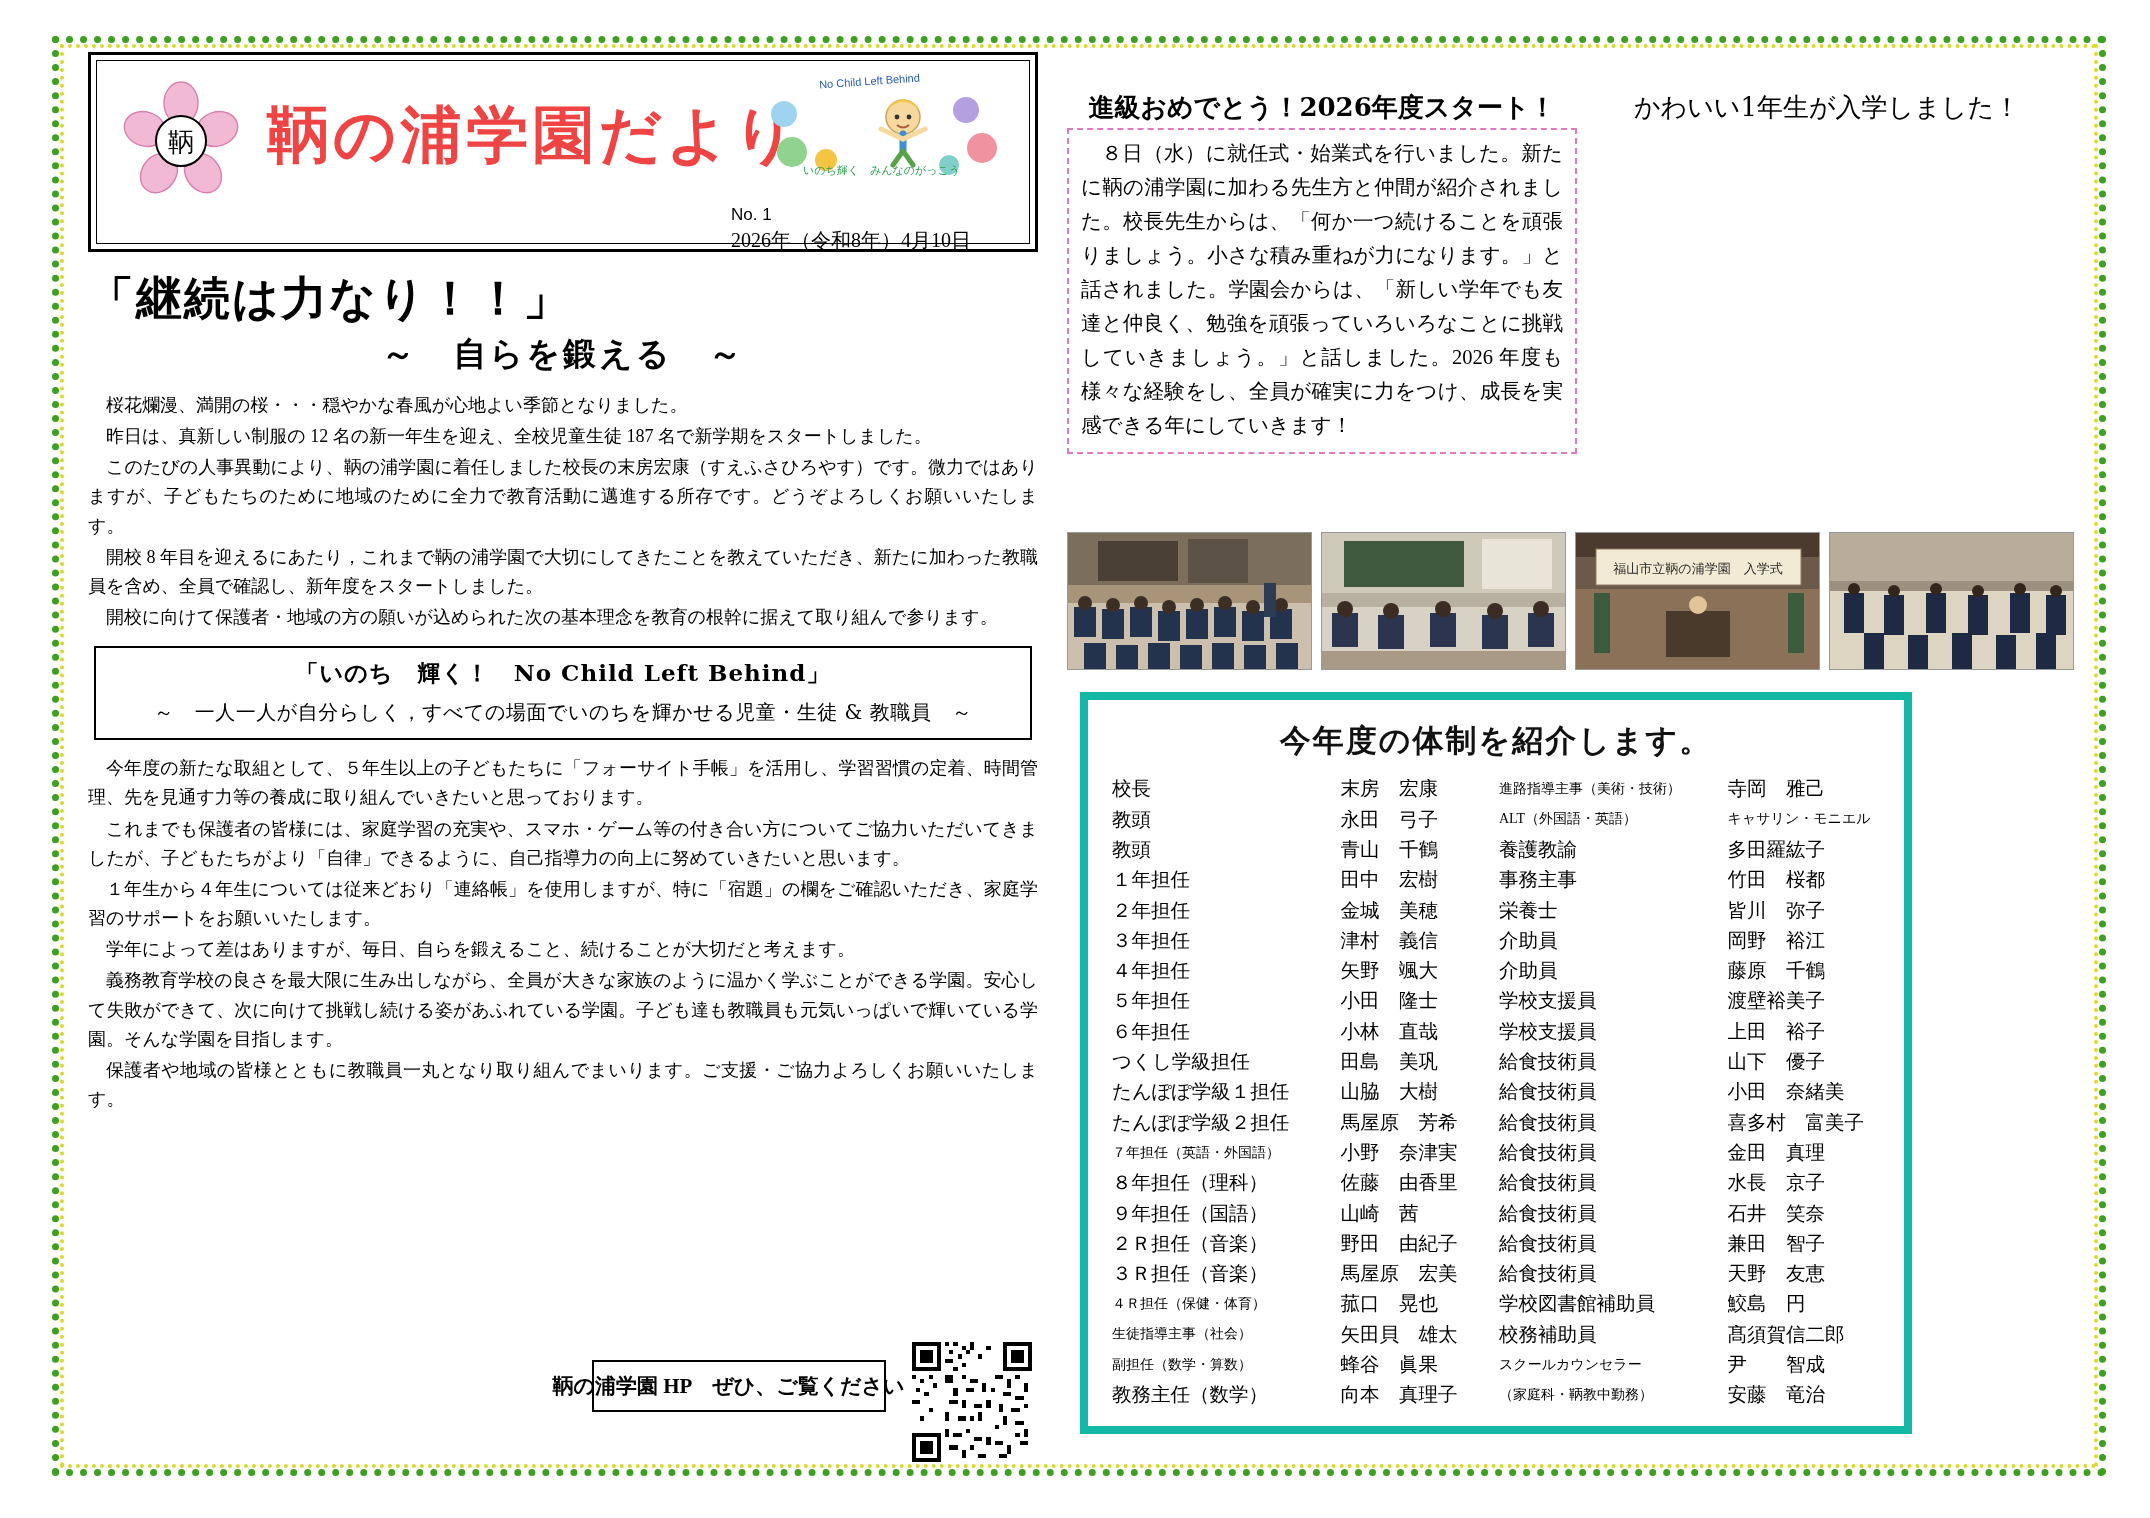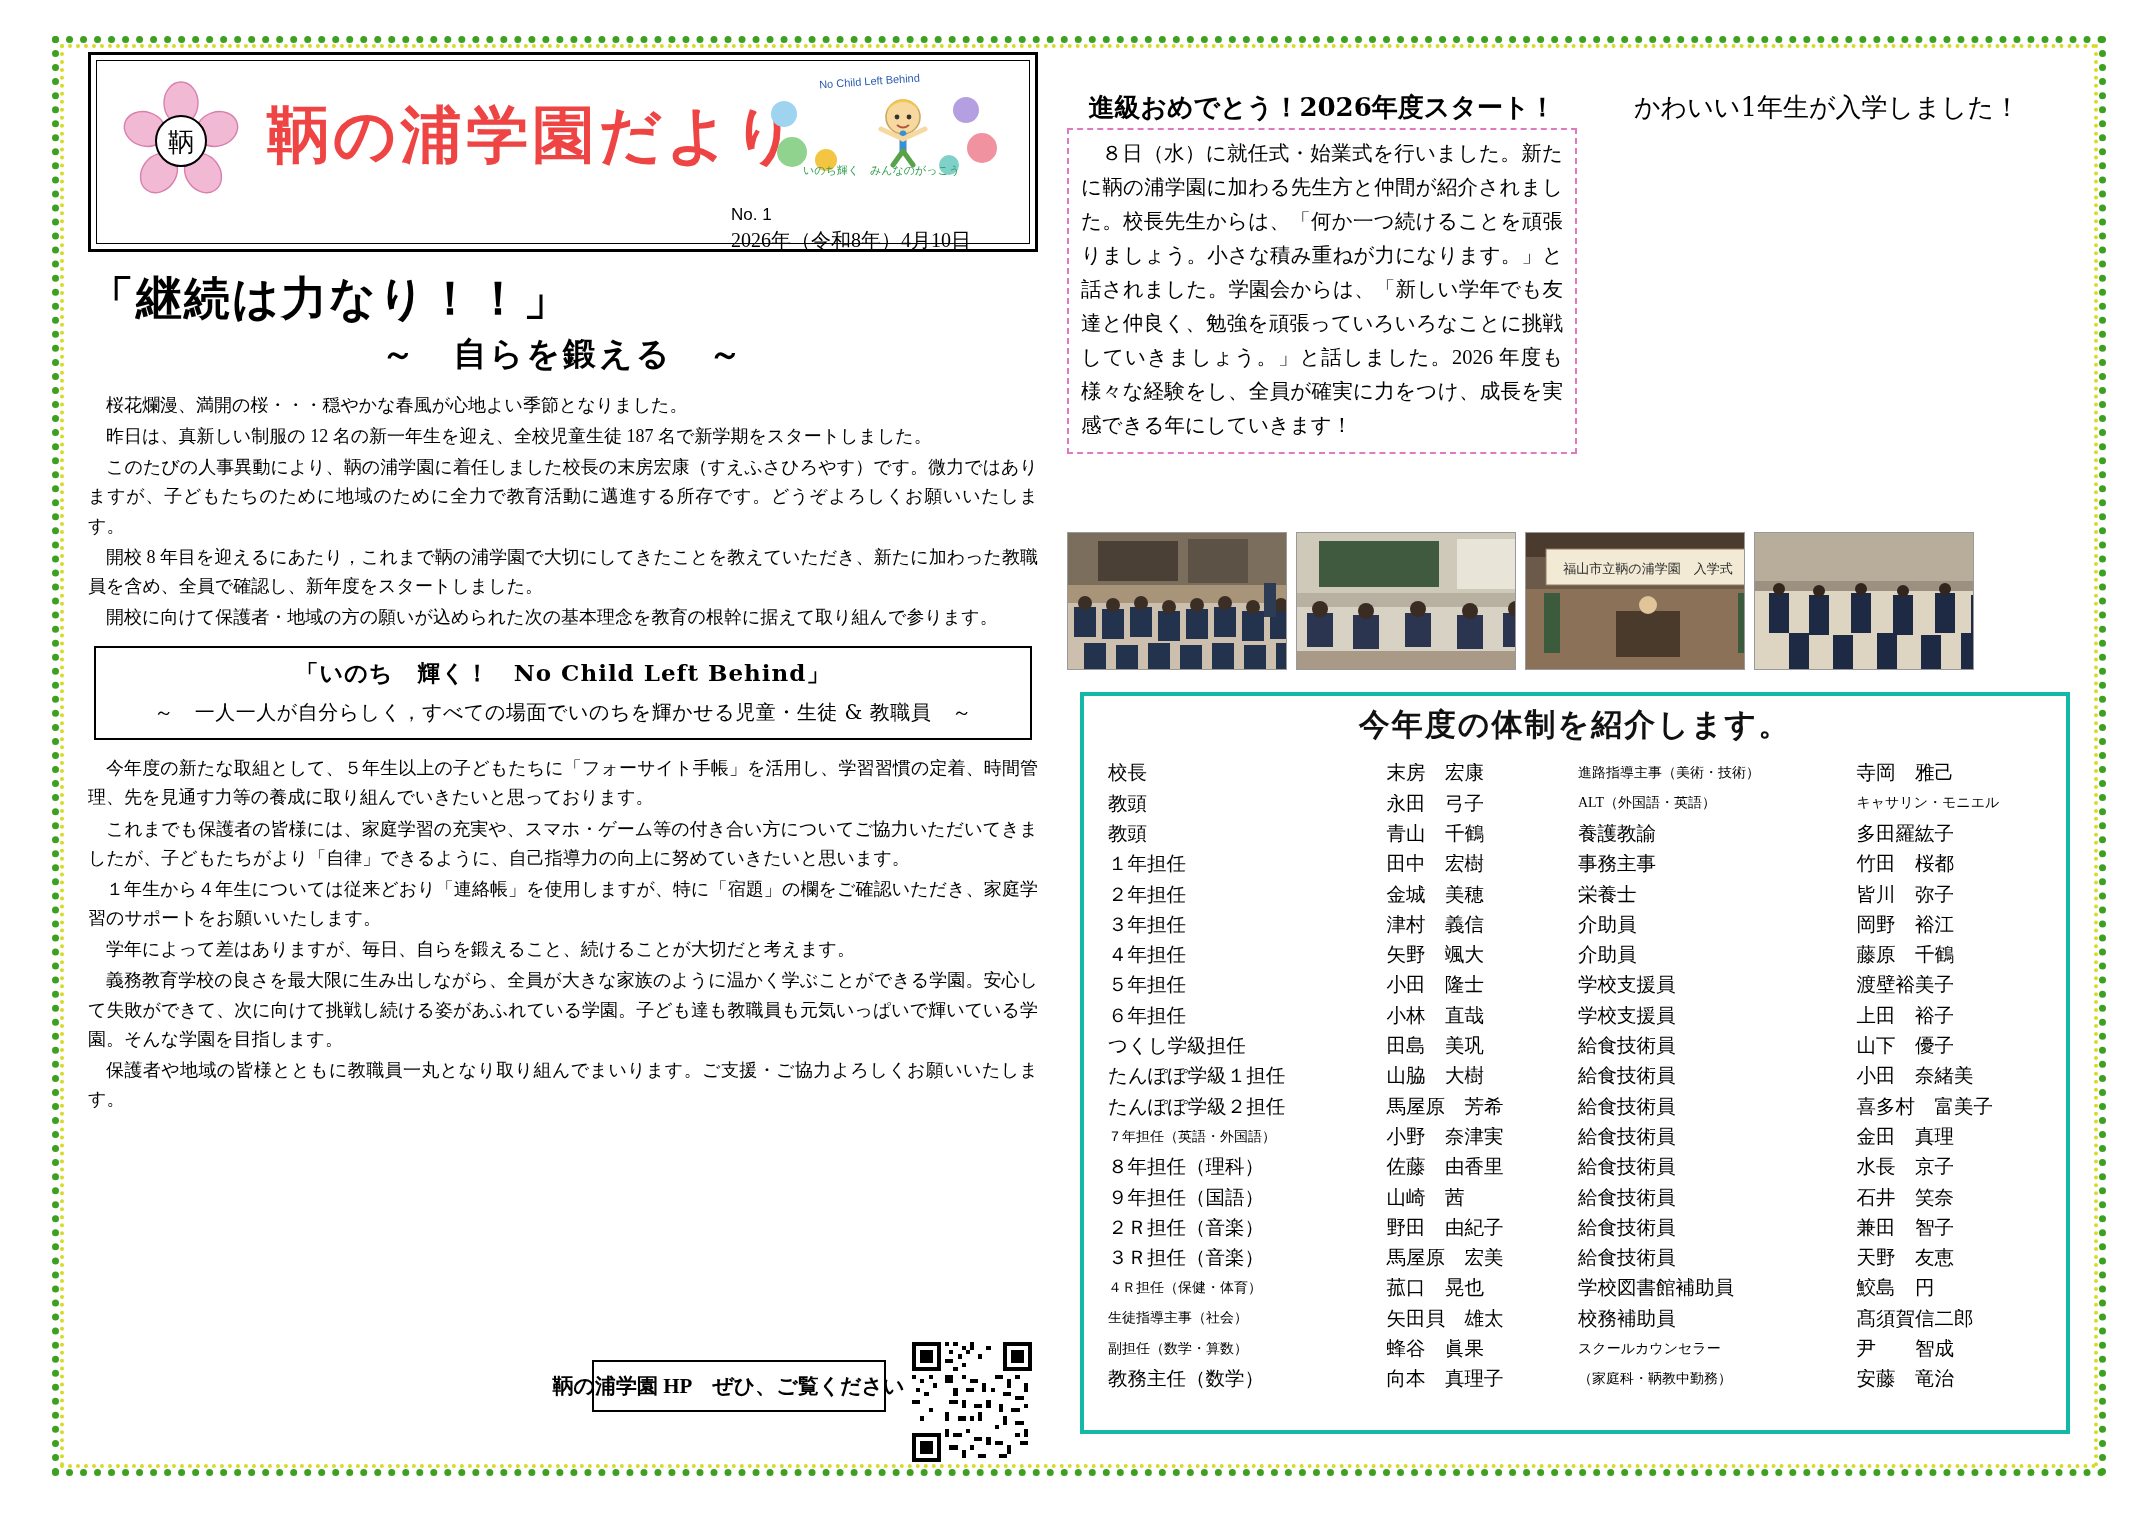--- a/index.html
+++ b/index.html
@@ -194,35 +194,35 @@
     display:flex;
   }
 
   
   .photos {
     position:absolute; left:995px; top:480px;
     width:1010px; height:138px;
     display:flex; gap:9px;
   }
   .photo {
-    width:220px; height:138px;
+    width:245px; height:138px;
     position:relative; overflow:hidden;
     background:#a16207;
     border:1px solid #999;
     box-sizing:border-box;
   }
 
   
   .staff-box {
     position:absolute; left:1008px; top:640px;
-    width:990px; height:742px;
-    border:4px solid #14b8a6;
+    width:832px; height:742px;
+    border:8px solid #14b8a6;
     box-sizing:border-box;
     background:#fff;
-    padding:0 10px;
+    padding:12px 10px;
   }
   .staff-title {
     text-align:center;
     font-size:31px;
     font-weight:bold;
     font-family:"DejaVu Serif", serif;
     letter-spacing:2px;
     color:#111;
     margin:8px 0 12px 0;
     white-space:nowrap;

